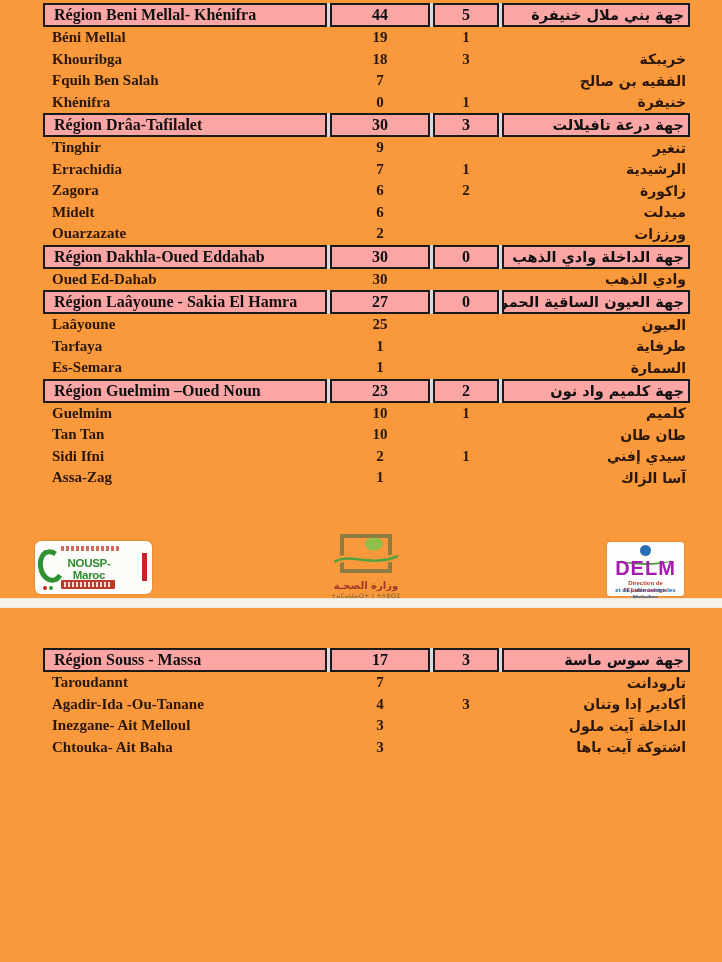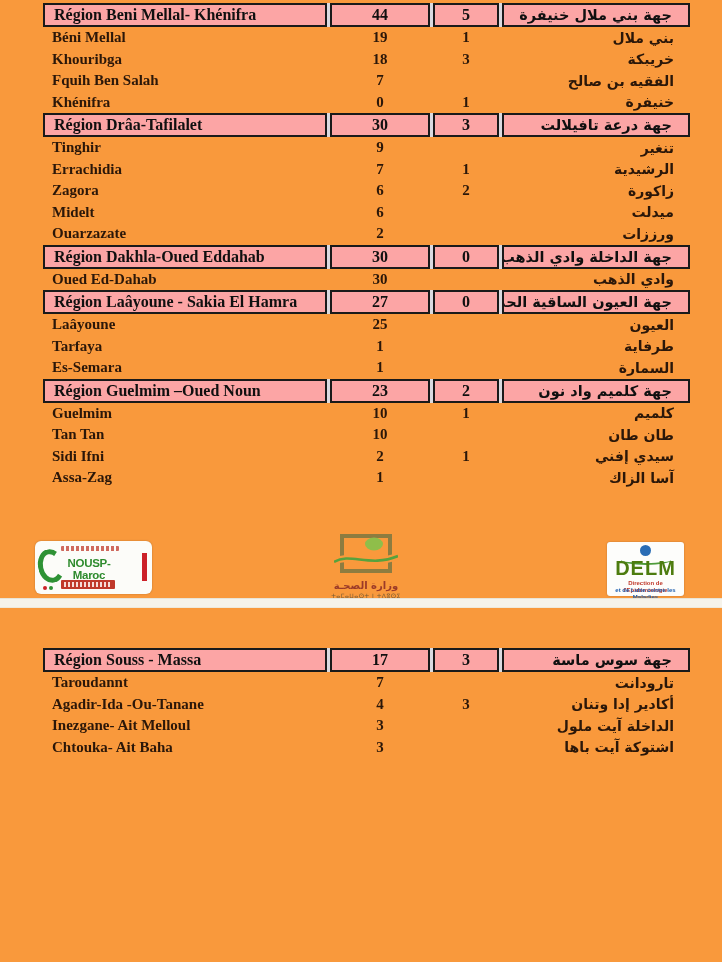--- a/index.html
+++ b/index.html
@@ -16,21 +16,21 @@
   .tbl-bottom{top:648px;}
   .row{display:flex;gap:3px;}
   .row.header{background:#DADAE0;height:24px;}
   .row.data{height:21.5px;}
   .cell{box-sizing:border-box;display:flex;align-items:center;overflow:hidden;white-space:nowrap;}
   .header .cell{border:2px solid #1a1a1a;background:#fca5a5;font-weight:bold;color:#101010;font-size:16px;}
   .data .cell{font-weight:bold;color:#2B1709;font-size:15px;}
   .c1{width:284px;padding-left:9px;justify-content:flex-start;}
   .c2{width:100px;justify-content:center;}
   .c3{width:66px;justify-content:center;}
-  .c4{width:188px;direction:rtl;padding-right:16px;font-family:"DejaVu Sans",sans-serif;justify-content:flex-start;}
+  .c4{width:188px;direction:rtl;padding-right:4px;font-family:"DejaVu Sans",sans-serif;justify-content:flex-start;}
   .header .c4{font-size:14.5px;}
   .data .c4{font-size:14px;}
   
   .divider{position:absolute;left:0;top:598px;width:722px;height:10px;background:#F6F3EB;border-top:1px solid #e9e4d6;border-bottom:1px solid #efe9db;box-sizing:border-box;}
   
   .logo-nousp{position:absolute;left:35px;top:541px;width:93px;height:53px;background:#FCFCF9;border-radius:6px;box-shadow:0 0 2px rgba(0,0,0,.25);padding-left:24px;}
   .nousp-crescent{position:absolute;left:3px;top:8px;width:26px;height:34px;border:5px solid #2E9235;border-radius:50%;border-right-color:transparent;transform:rotate(-12deg);box-sizing:border-box;}
   .nousp-toptext{position:absolute;left:26px;top:5px;width:58px;height:5px;background:repeating-linear-gradient(90deg,#C0392B 0 3px,transparent 3px 5px);opacity:.75;border-radius:1px;}
   .nousp-title{position:absolute;left:21px;top:16px;width:66px;text-align:center;font-family:"Liberation Sans",sans-serif;font-weight:bold;font-size:11.5px;color:#2E8B2E;letter-spacing:-0.3px;}
   .nousp-bar{position:absolute;right:5px;top:12px;width:5px;height:28px;background:#CC2129;}
@@ -40,42 +40,41 @@
   .nousp-dots i{width:4px;height:4px;border-radius:50%;display:block;}
   
   .logo-ministry{position:absolute;left:327px;top:533px;width:78px;text-align:center;}
   .min-ar{font-family:"DejaVu Sans",sans-serif;font-weight:bold;font-size:10px;color:#9B3A28;direction:rtl;margin-top:1px;}
   .min-tif{font-family:"DejaVu Sans",sans-serif;font-size:6px;color:#7A5C33;margin-top:1px;letter-spacing:.5px;}
   .min-fr{font-family:"Liberation Sans",sans-serif;font-size:6.5px;color:#6B5533;margin-top:2px;}
   
   .logo-delm{position:absolute;left:607px;top:542px;width:77px;height:54px;background:#FDFDFB;border-radius:3px;box-shadow:0 0 2px rgba(0,0,0,.25);text-align:center;}
   .delm-head{position:absolute;left:33px;top:3px;width:11px;height:11px;border-radius:50%;background:#2A6DB5;}
   .delm-swoosh{position:absolute;left:14px;top:13px;width:50px;height:8px;border-bottom:2.5px solid #4F9C3C;border-radius:0 0 50% 50%;}
-  .delm-acronym{position:absolute;left:0;top:16px;width:100%;font-family:"Liberation Sans",sans-serif;font-weight:bold;font-size:20px;color:#4d7c0f;letter-spacing:1px;line-height:20px;}
+  .delm-acronym{position:absolute;left:0;top:16px;width:100%;font-family:"Liberation Sans",sans-serif;font-weight:bold;font-size:20px;color:#a21caf;letter-spacing:1px;line-height:20px;}
   .delm-line1{position:absolute;left:0;top:38px;width:100%;font-family:"Liberation Sans",sans-serif;font-weight:bold;font-size:6px;color:#C0392B;line-height:7px;}
   .delm-line2{position:absolute;left:0;top:45px;width:100%;font-family:"Liberation Sans",sans-serif;font-weight:bold;font-size:6px;color:#1F5FAE;line-height:7px;}
 </style>
 </head>
 <body>
 
 <div class="page">
 
   <div class="tbl tbl-top" id="tbl-top">
       <div>
         <div class="row header">
           <div class="cell c1">Région Beni Mellal- Khénifra</div>
           <div class="cell c2">44</div>
           <div class="cell c3">5</div>
           <div class="cell c4">جهة بني ملال خنيفرة</div>
         </div>
         <div class="row data">
           <div class="cell c1">Béni Mellal</div>
           <div class="cell c2">19</div>
           <div class="cell c3">1</div>
-          <div class="cell c4">بني ملال</div>
         </div>
         <div class="row data">
           <div class="cell c1">Khouribga</div>
           <div class="cell c2">18</div>
           <div class="cell c3">3</div>
           <div class="cell c4">خريبكة</div>
         </div>
         <div class="row data">
           <div class="cell c1">Fquih Ben Salah</div>
           <div class="cell c2">7</div>

